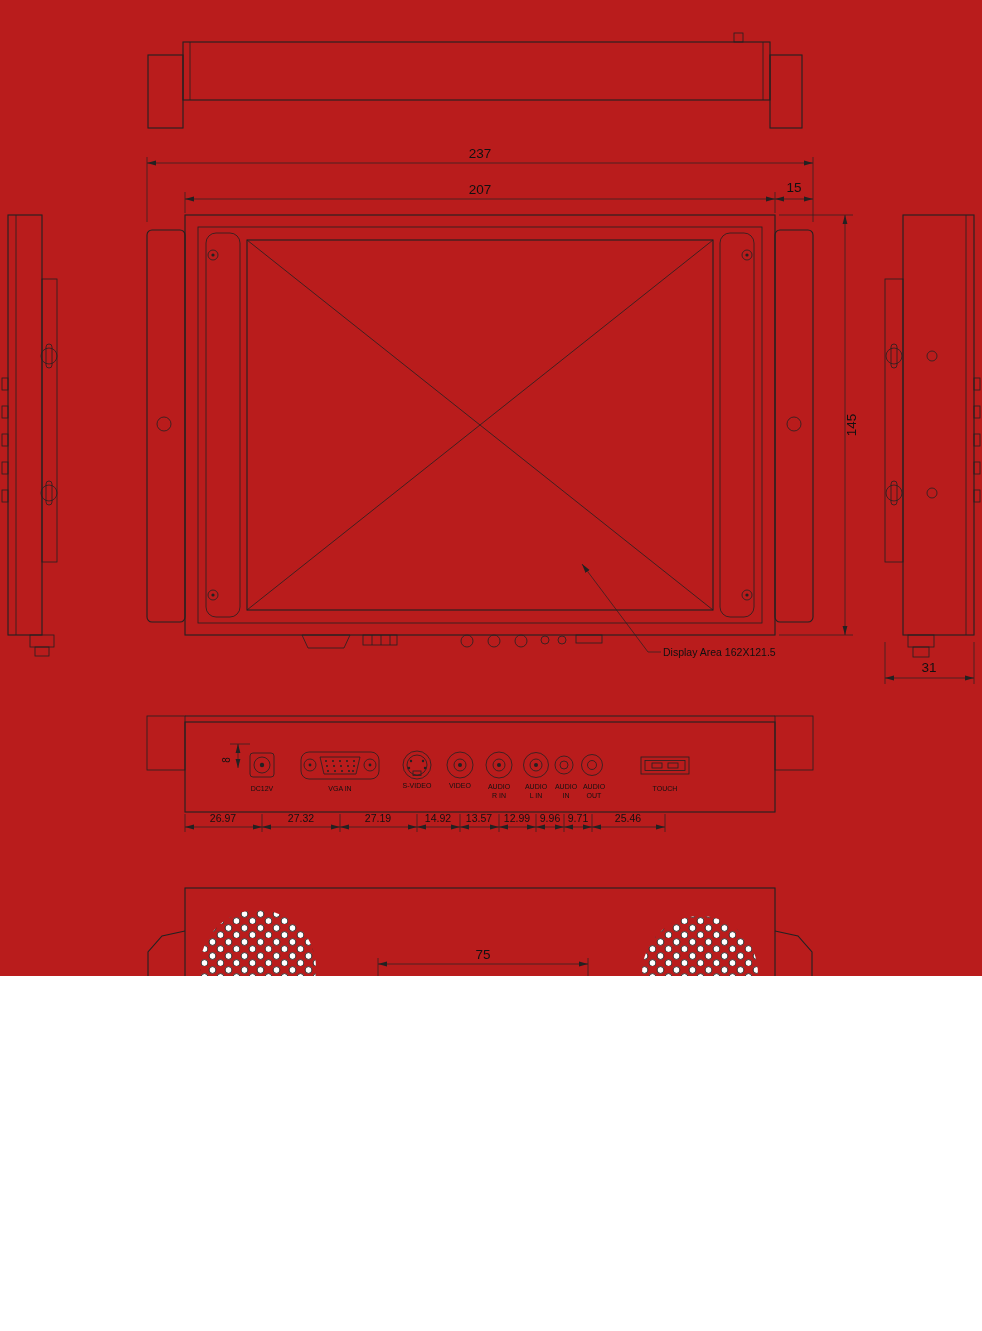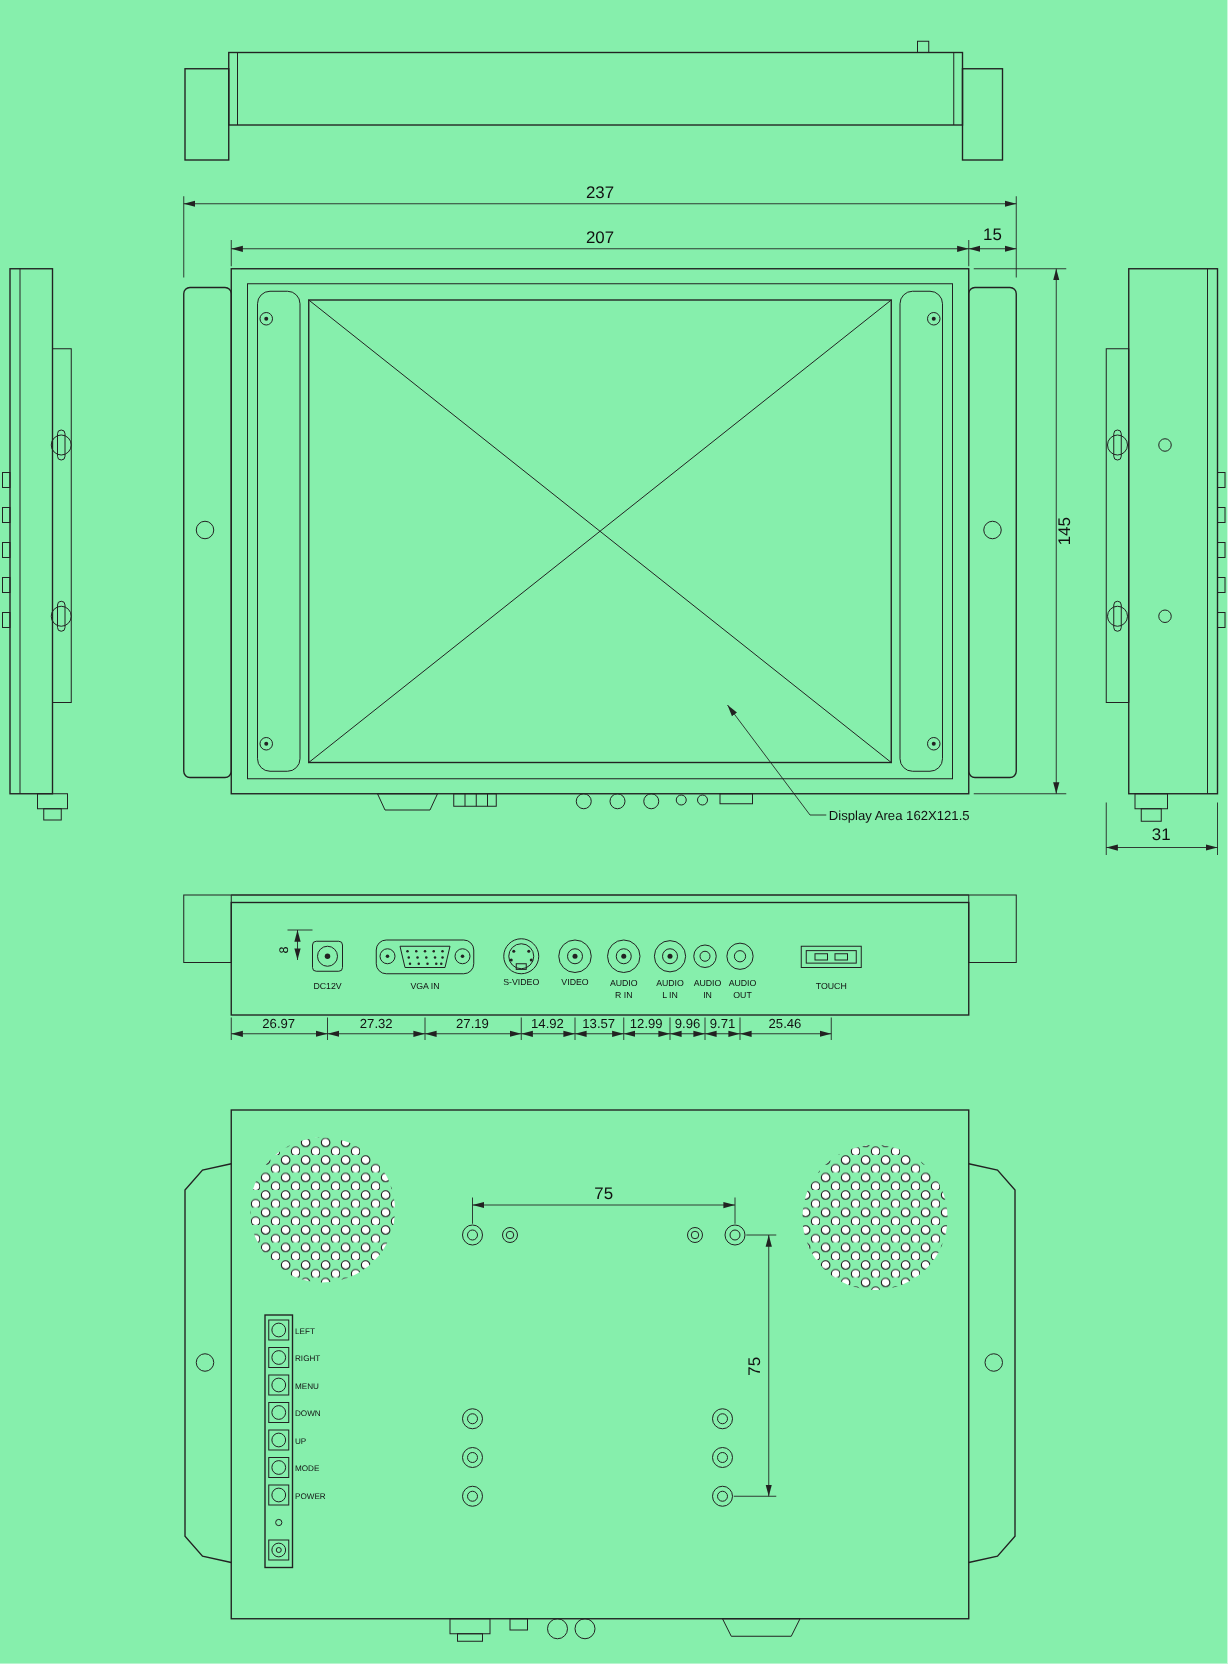--- a/index.html
+++ b/index.html
@@ -1,16 +1,16 @@
 <!DOCTYPE html>
 <html><head>
 <meta charset="utf-8">
 <style>
   html,body{margin:0;padding:0;background:#fff;}
-  #stage{width:982px;height:1331px;background:#86efac;position:relative;}
+  #stage{width:982px;height:976px;background:#b91c1c;position:relative;}
   svg{display:block;}
   .ln{fill:none;stroke:#222;stroke-width:1.1;}
   .thin{fill:none;stroke:#222;stroke-width:0.8;}
   .dim{fill:none;stroke:#222;stroke-width:0.7;}
   .solid{fill:#222;stroke:none;}
   text{font-family:"Liberation Sans","DejaVu Sans",sans-serif;fill:#111;}
   .t13{font-size:13.5px;}
   .t11{font-size:10.5px;}
   .t10{font-size:10px;}
   .t7{font-size:7px;}

